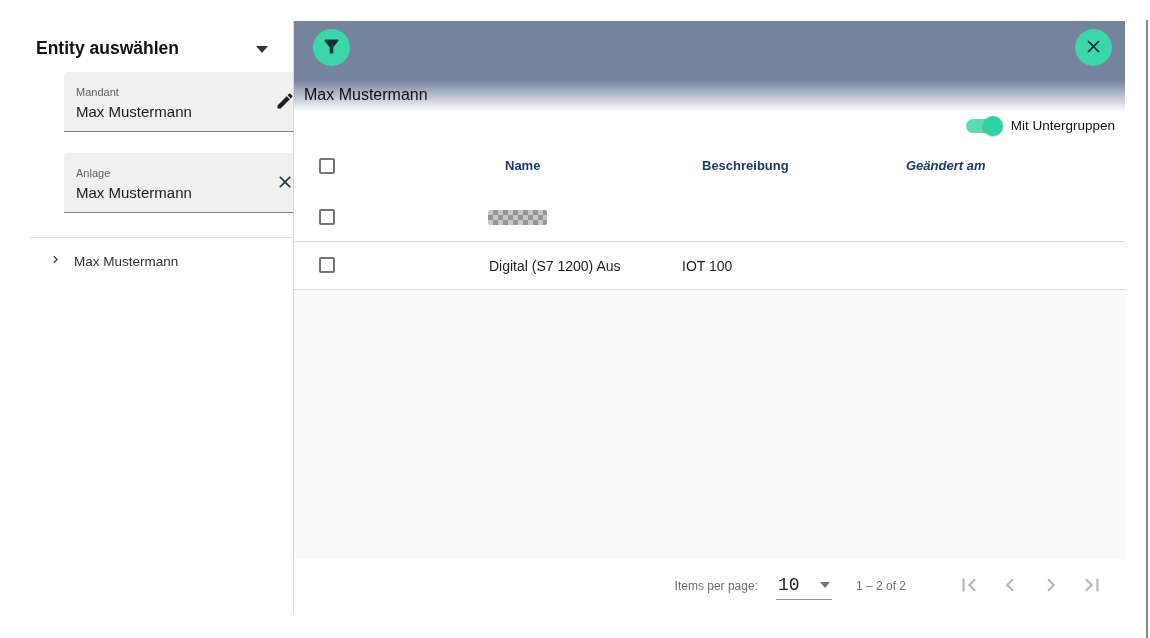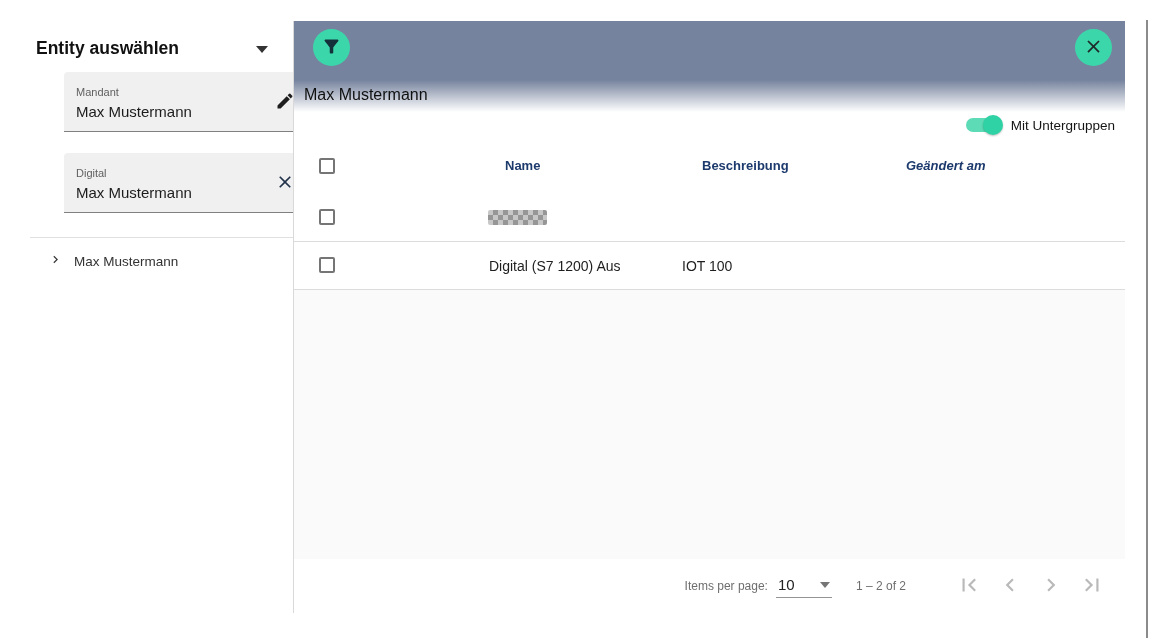--- a/index.html
+++ b/index.html
@@ -32,42 +32,42 @@
   .topbar { position: absolute; left: 0; top: 0; width: 100%; height: 59px; background: #76839e; }
   .topbar-fade { position: absolute; left: 0; top: 59px; width: 100%; height: 32px;
     background: linear-gradient(#76839e, #ffffff); }
   .round-btn { position: absolute; width: 37px; height: 37px; border-radius: 50%; background: #3bd7ab;
     border: none; cursor: pointer; display: flex; align-items: center; justify-content: center; top: 8px; }
   .filter-btn { left: 19px; }
   .close-btn { right: 13px; }
 
   .panel-title { position: absolute; left: 10px; top: 65px; font-size: 16px; color: #101010; }
 
-  .toggle-row { position: absolute; top: 97px; right: 10px; display: flex; align-items: flex-start; gap: 11px; }
+  .toggle-row { position: absolute; top: 97px; right: 10px; display: flex; align-items: center; gap: 11px; }
   .toggle { position: relative; width: 34px; height: 14px; border-radius: 7px; background: #5cdbb6; cursor: pointer; }
   .toggle-thumb { position: absolute; right: -3px; top: -3px; width: 20px; height: 20px; border-radius: 50%;
     background: #2fd2a4; box-shadow: 0 1px 2px rgba(0,0,0,0.25); }
   .toggle-label { font-size: 13.5px; color: #151515; }
 
   .checkbox { position: absolute; width: 16px; height: 16px; border: 2px solid #757575; border-radius: 2px;
     background: #fff; cursor: pointer; }
   .col-head { position: absolute; top: 137px; font-size: 13px; font-weight: bold; color: #1d3a6d; cursor: pointer; }
   .cell { position: absolute; font-size: 14px; color: #1e1e1e; white-space: nowrap; }
 
   .row-divider { position: absolute; left: 0; width: 100%; height: 1px; background: #dcdcdc; }
   .redacted-block { position: absolute; left: 194px; top: 189px; width: 59px; height: 15px; border-radius: 2px;
     background: repeating-conic-gradient(#969696 0% 25%, #c7c7c7 0% 50%); background-size: 10px 10px; }
 
   .table-filler { position: absolute; left: 0; top: 269px; width: 100%; height: 269px; background: #fafafa; }
 
   .paginator { position: absolute; left: 0; top: 538px; width: 100%; height: 54px; background: #fff;
     display: flex; align-items: center; justify-content: flex-end; padding-right: 20px;
     font-size: 12px; color: #6e6e6e; gap: 8px; }
-  .page-size-select { width: 56px; display: flex; align-items: center; justify-content: space-between;
-    border-bottom: 1px solid #949494; padding: 2px 2px 4px 2px; cursor: pointer; color: #222; font-size: 15px; }
+  .page-size-select { margin-left: 10px; width: 56px; display: flex; align-items: center; justify-content: space-between;
+    border-bottom: 1px solid #949494; padding: 2px 2px 4px 2px; cursor: pointer; color: #222; font-size: 18px; font-family: Liberation Mono, monospace; }
   .select-caret { width: 0; height: 0; border-left: 5px solid transparent; border-right: 5px solid transparent;
     border-top: 6px solid #757575; }
   .range-label { margin-left: 16px; }
   .nav-group { margin-left: 42px; display: flex; align-items: center; gap: 15px; }
   .nav-btn { width: 26px; height: 26px; border: none; background: transparent; cursor: default;
     display: flex; align-items: center; justify-content: center; }
 
   .window-edge { position: absolute; left: 1146px; top: 20px; width: 2px; height: 618px; background: #8b8b8b; }
 </style>
 </head>
@@ -85,21 +85,21 @@
     <button class="field-action">
       <span>
         <svg width="20" height="20" viewBox="0 0 24 24" fill="#1e1e1e">
             <path d="M3 17.25V21h3.75L17.81 9.94l-3.75-3.75L3 17.25zM20.71 7.04c.39-.39.39-1.02 0-1.41l-2.34-2.34a.996.996 0 0 0-1.41 0l-1.83 1.83 3.75 3.75 1.83-1.83z"></path>
           </svg>
       </span>
     </button>
   </div>
 
   <div class="field-card anlage">
-    <div class="field-label">Digital</div>
+    <div class="field-label">Anlage</div>
     <div class="field-value">Max Mustermann</div>
     <button class="field-action">
       <span>
         <svg width="20" height="20" viewBox="0 0 24 24" fill="#22324a">
             <path d="M19 6.41 17.59 5 12 10.59 6.41 5 5 6.41 10.59 12 5 17.59 6.41 19 12 13.41 17.59 19 19 17.59 13.41 12z"></path>
           </svg>
       </span>
     </button>
   </div>
 

